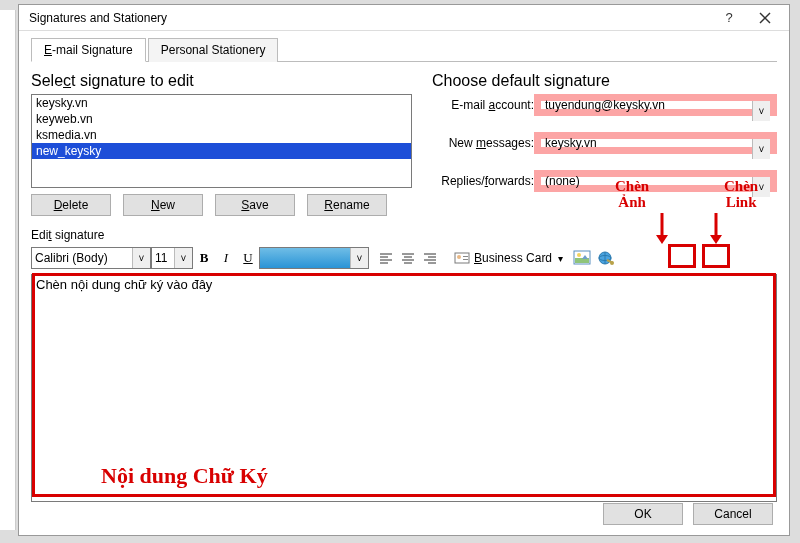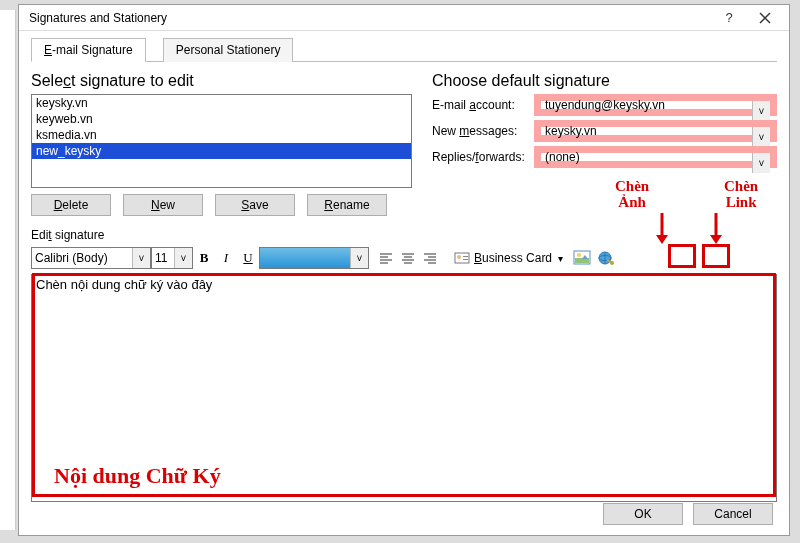--- a/index.html
+++ b/index.html
@@ -41,21 +41,21 @@
   .tabs {
     display: flex;
     border-bottom: 1px solid #bcbcbc;
     margin-bottom: 10px;
   }
   .tab {
     padding: 4px 12px;
     border: 1px solid #bcbcbc;
     border-bottom: none;
     background: #f4f4f4;
-    margin-right: 17px;
+    margin-right: 2px;
     position: relative;
     top: 1px;
   }
   .tab.active {
     background: #fff;
     border-bottom: 1px solid #fff;
   }
 
   .top-row { display: flex; gap: 20px; }
   .col-left { flex: 1; }
@@ -73,21 +73,21 @@
 
   .btn-row { margin-top: 6px; display: flex; gap: 12px; }
   .btn {
     width: 80px; height: 22px;
     border: 1px solid #adadad;
     background: #e1e1e1;
     font-size: 12px;
     display: inline-flex; align-items: center; justify-content: center;
   }
 
-  .field-row { display: flex; align-items: center; margin-bottom: 4px; }
+  .field-row { display: flex; align-items: center; margin-bottom: 16px; text-align: right; }
   .field-label { width: 102px; font-size: 12px; }
   .dropdown {
     flex: 1; height: 22px;
     border: 7px solid #fca5a5;
     display: flex; align-items: center;
     padding: 0 4px;
     background: #fff;
     position: relative;
   }
   .dd-arrow {
@@ -158,21 +158,21 @@
   .bottom-btns .btn { width: 80px; }
 
   
   .anno {
     position: absolute;
     color: #d80000;
     font-weight: bold;
     pointer-events: none;
   }
   .anno-box { border: 3px solid #d80000; }
-  .anno-text { font-size: 18px; font-family: "Times New Roman", serif; }
+  .anno-text { font-size: 18px; font-family: "Times New Roman", serif; margin-left: 47px; }
   .anno-small { font-size: 15px; font-family: "Times New Roman", serif; }
 
   .underline { text-decoration: underline; }
 
   
   .strip-behind {
     position:absolute; left:0; top:10px; width:16px; height:520px;
     background:#fff; border-right:1px solid #ccc;
   }
 </style>

